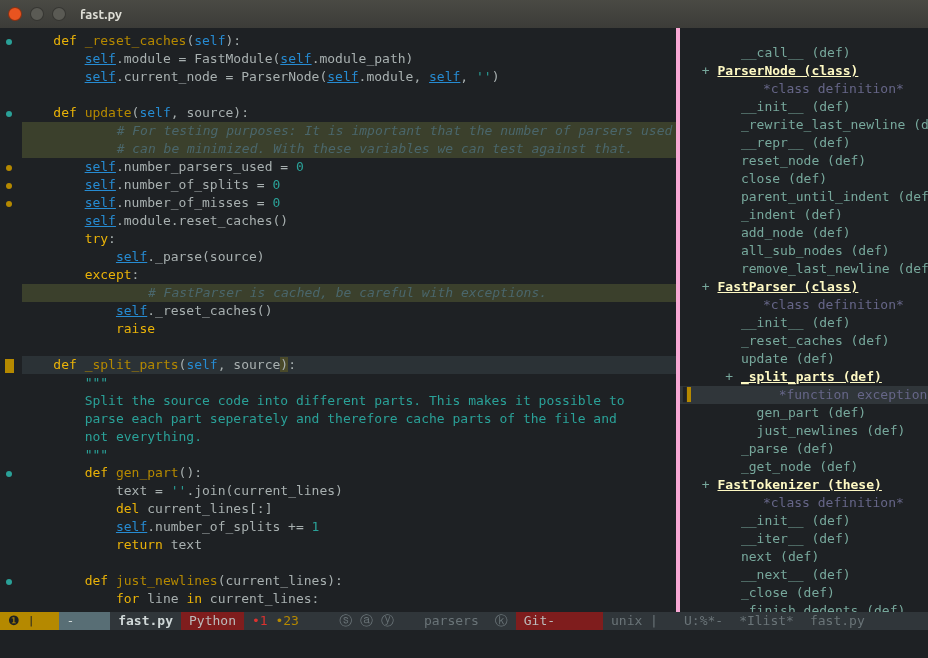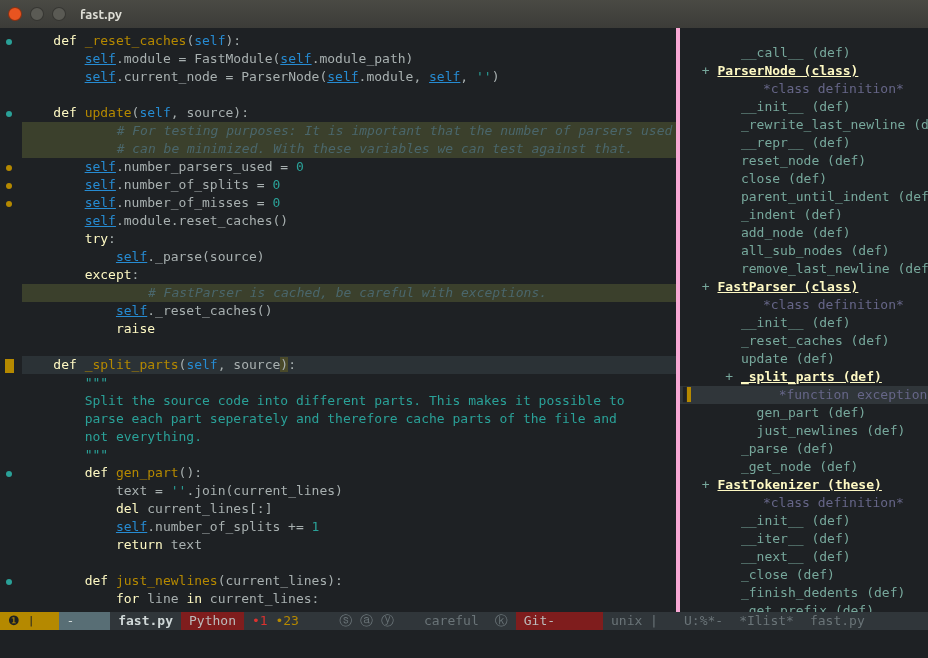--- a/index.html
+++ b/index.html
@@ -47,21 +47,21 @@
 .dot-orange { background:#b58900; }
 .cursor-mark { background:#b58900; width:9px; height:14px; margin-left:0; }
 .code {
   flex:1;
   padding-left: 4px;
   line-height: 18px;
   white-space: pre;
   overflow: hidden;
 }
 .line { height: 18px; }
-.kw { color:#fef9c3; }
+.kw { color:#eab308; }
 .fn { color:#b58900; }
 .builtin { color:#268bd2; }
 .self { color:#268bd2; text-decoration: underline; }
 .str { color:#2aa198; }
 .num { color:#2aa198; }
 .comment { color:#4a666b; font-style: italic; }
 .punct { color:#a8b0b0; }
 .hl-yellow-bg { background: rgba(66,72,46,0.8); padding-left: 32px; }
 .hl-line { background: #2b3236; }
 .paren-hl { background:#4a4a2a; }
@@ -187,40 +187,41 @@
       <div class="outline-row"><span class="outline-gutter"> </span>    <span class="plus">+</span> <span class="fnname class-hdr">_split_parts (def)</span></div>
       <div class="outline-row current"><span class="outline-gutter"><span class="outline-cursor">▌</span></span>        <span class="star-item">*function exceptions*</span></div>
       <div class="outline-row"><span class="outline-gutter"> </span>        gen_part (def)</div>
       <div class="outline-row"><span class="outline-gutter"> </span>        just_newlines (def)</div>
       <div class="outline-row"><span class="outline-gutter"> </span>      _parse (def)</div>
       <div class="outline-row"><span class="outline-gutter"> </span>      _get_node (def)</div>
       <div class="outline-row"><span class="outline-gutter"> </span> <span class="plus">+</span> <span class="class-hdr">FastTokenizer (these)</span></div>
       <div class="outline-row"><span class="outline-gutter"> </span>      <span class="star-item">*class definition*</span></div>
       <div class="outline-row"><span class="outline-gutter"> </span>      __init__ (def)</div>
       <div class="outline-row"><span class="outline-gutter"> </span>      __iter__ (def)</div>
+      <div class="outline-row"><span class="outline-gutter"> </span>      next (def)</div>
       <div class="outline-row"><span class="outline-gutter"> </span>      __next__ (def)</div>
       <div class="outline-row"><span class="outline-gutter"> </span>      _close (def)</div>
       <div class="outline-row"><span class="outline-gutter"> </span>      _finish_dedents (def)</div>
       <div class="outline-row"><span class="outline-gutter"> </span>      _get_prefix (def)</div>
     </div>
 </div>
 
 <div class="statusbar">
   <div class="sb-left">
     <span class="sb-seg sb-warn">❶ ❘ ❶</span>
     <span class="sb-seg sb-nrm">- 22k</span>
     <span class="sb-seg sb-file">fast.py</span>
     <span class="sb-seg sb-mode">Python</span>
     <span class="sb-seg">
       <span class="sb-red">•1</span>
       <span class="sb-orange">•23</span>
       <span class="sb-blue">•46</span>
     </span>
     <span class="sb-seg sb-dim">ⓢ ⓐ ⓨ ⓟ</span>
-    <span class="sb-seg sb-dim">careful</span>
+    <span class="sb-seg sb-dim">parsers</span>
     <span class="sb-seg sb-dim">ⓚ</span>
     <span class="sb-seg sb-mode">Git-master</span>
     <span class="sb-seg sb-dim">unix | 2</span>
   </div>
   <div class="sb-right">
     <span class="sb-seg sb-dim">U:%*-</span>
     <span class="sb-seg sb-dim">*Ilist*</span>
     <span class="sb-seg sb-dim">fast.py</span>
   </div>
 </div>

